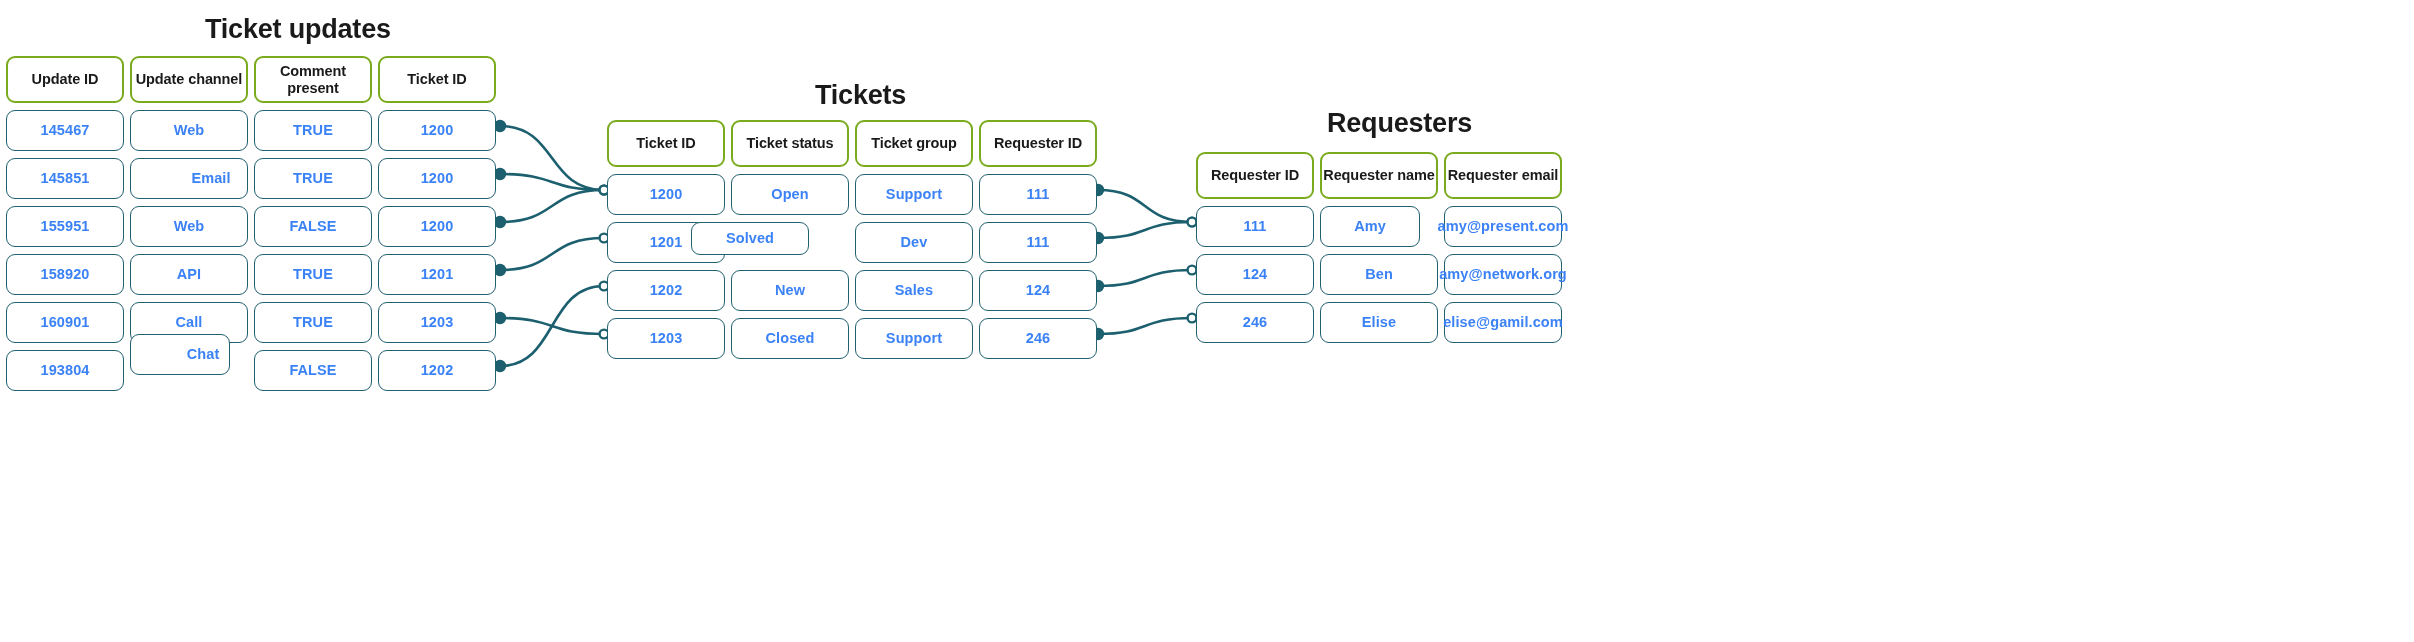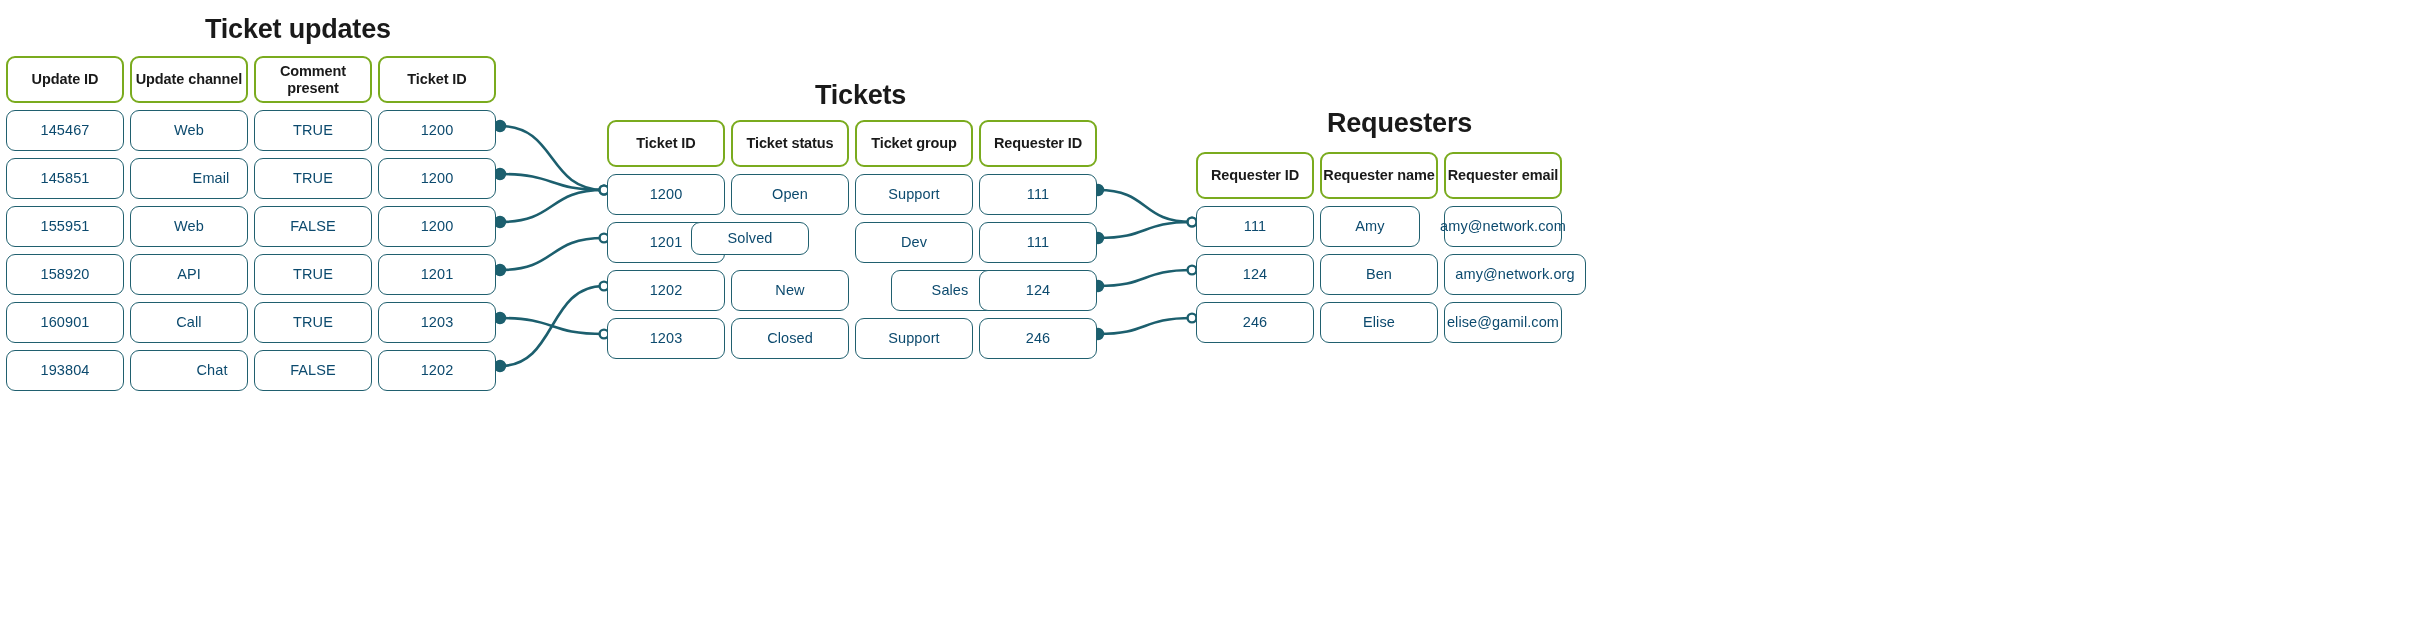--- a/index.html
+++ b/index.html
@@ -43,23 +43,23 @@
   }
   .cell.header {
     border: 2.4px solid #7aab1e;
     font-weight: bold;
     font-size: 14.5px;
     color: #1a1a1a;
     letter-spacing: -0.1px;
   }
   .cell.data {
     border: 1.9px solid #20606f;
-    font-weight: normal;
+    font-weight: bold;
     font-size: 14.5px;
-    color: #0c4a6e;
+    color: #3b82f6;
     letter-spacing: 0.1px;
   }
   #links {
     position: absolute;
     left: 0;
     top: 0;
     width: 2414px;
     height: 642px;
     pointer-events: none;
   }
@@ -136,56 +136,56 @@
         <div class="cell data" style="left: 378px; top: 206px; width: 118px; height: 41px;">1200</div>
         <div class="cell data" style="left: 6px; top: 254px; width: 118px; height: 41px;">158920</div>
         <div class="cell data" style="left: 130px; top: 254px; width: 118px; height: 41px;">API</div>
         <div class="cell data" style="left: 254px; top: 254px; width: 118px; height: 41px;">TRUE</div>
         <div class="cell data" style="left: 378px; top: 254px; width: 118px; height: 41px;">1201</div>
         <div class="cell data" style="left: 6px; top: 302px; width: 118px; height: 41px;">160901</div>
         <div class="cell data" style="left: 130px; top: 302px; width: 118px; height: 41px;">Call</div>
         <div class="cell data" style="left: 254px; top: 302px; width: 118px; height: 41px;">TRUE</div>
         <div class="cell data" style="left: 378px; top: 302px; width: 118px; height: 41px;">1203</div>
         <div class="cell data" style="left: 6px; top: 350px; width: 118px; height: 41px;">193804</div>
-        <div class="cell data" style="left: 130px; top: 350px; width: 118px; height: 41px; padding-left: 46px;">Chat</div>
+        <div class="cell data" style="left: 130px; top: 334px; width: 100px; height: 41px; padding-left: 46px;">Chat</div>
         <div class="cell data" style="left: 254px; top: 350px; width: 118px; height: 41px;">FALSE</div>
         <div class="cell data" style="left: 378px; top: 350px; width: 118px; height: 41px;">1202</div>
       </div>
       <div class="table-group" style="left: 0px; top: 0px;">
         <div class="table-title" style="left: 815px; top: 80px; width: 64px;">Tickets</div>
         <div class="cell header" style="left: 607px; top: 120px; width: 118px; height: 47px;">Ticket ID</div>
         <div class="cell header" style="left: 731px; top: 120px; width: 118px; height: 47px;">Ticket status</div>
         <div class="cell header" style="left: 855px; top: 120px; width: 118px; height: 47px;">Ticket group</div>
         <div class="cell header" style="left: 979px; top: 120px; width: 118px; height: 47px;">Requester ID</div>
         <div class="cell data" style="left: 607px; top: 174px; width: 118px; height: 41px;">1200</div>
         <div class="cell data" style="left: 731px; top: 174px; width: 118px; height: 41px;">Open</div>
         <div class="cell data" style="left: 855px; top: 174px; width: 118px; height: 41px;">Support</div>
         <div class="cell data" style="left: 979px; top: 174px; width: 118px; height: 41px;">111</div>
         <div class="cell data" style="left: 607px; top: 222px; width: 118px; height: 41px;">1201</div>
         <div class="cell data" style="left: 691px; top: 222px; width: 118px; height: 33px;">Solved</div>
         <div class="cell data" style="left: 855px; top: 222px; width: 118px; height: 41px;">Dev</div>
         <div class="cell data" style="left: 979px; top: 222px; width: 118px; height: 41px;">111</div>
         <div class="cell data" style="left: 607px; top: 270px; width: 118px; height: 41px;">1202</div>
         <div class="cell data" style="left: 731px; top: 270px; width: 118px; height: 41px;">New</div>
-        <div class="cell data" style="left: 855px; top: 270px; width: 118px; height: 41px; margin-left: 36px;">Sales</div>
+        <div class="cell data" style="left: 855px; top: 270px; width: 118px; height: 41px;">Sales</div>
         <div class="cell data" style="left: 979px; top: 270px; width: 118px; height: 41px;">124</div>
         <div class="cell data" style="left: 607px; top: 318px; width: 118px; height: 41px;">1203</div>
         <div class="cell data" style="left: 731px; top: 318px; width: 118px; height: 41px;">Closed</div>
         <div class="cell data" style="left: 855px; top: 318px; width: 118px; height: 41px;">Support</div>
         <div class="cell data" style="left: 979px; top: 318px; width: 118px; height: 41px;">246</div>
       </div>
       <div class="table-group" style="left: 0px; top: 0px;">
         <div class="table-title" style="left: 1327px; top: 108px; width: 100px;">Requesters</div>
         <div class="cell header" style="left: 1196px; top: 152px; width: 118px; height: 47px;">Requester ID</div>
         <div class="cell header" style="left: 1320px; top: 152px; width: 118px; height: 47px;">Requester name</div>
         <div class="cell header" style="left: 1444px; top: 152px; width: 118px; height: 47px;">Requester email</div>
         <div class="cell data" style="left: 1196px; top: 206px; width: 118px; height: 41px;">111</div>
         <div class="cell data" style="left: 1320px; top: 206px; width: 100px; height: 41px;">Amy</div>
-        <div class="cell data" style="left: 1444px; top: 206px; width: 118px; height: 41px;">amy@network.com</div>
+        <div class="cell data" style="left: 1444px; top: 206px; width: 118px; height: 41px;">amy@present.com</div>
         <div class="cell data" style="left: 1196px; top: 254px; width: 118px; height: 41px;">124</div>
         <div class="cell data" style="left: 1320px; top: 254px; width: 118px; height: 41px;">Ben</div>
-        <div class="cell data" style="left: 1444px; top: 254px; width: 142px; height: 41px;">amy@network.org</div>
+        <div class="cell data" style="left: 1444px; top: 254px; width: 118px; height: 41px;">amy@network.org</div>
         <div class="cell data" style="left: 1196px; top: 302px; width: 118px; height: 41px;">246</div>
         <div class="cell data" style="left: 1320px; top: 302px; width: 118px; height: 41px;">Elise</div>
         <div class="cell data" style="left: 1444px; top: 302px; width: 118px; height: 41px;">elise@gamil.com</div>
       </div>
     </div>
 </div>
 
 </body></html>

